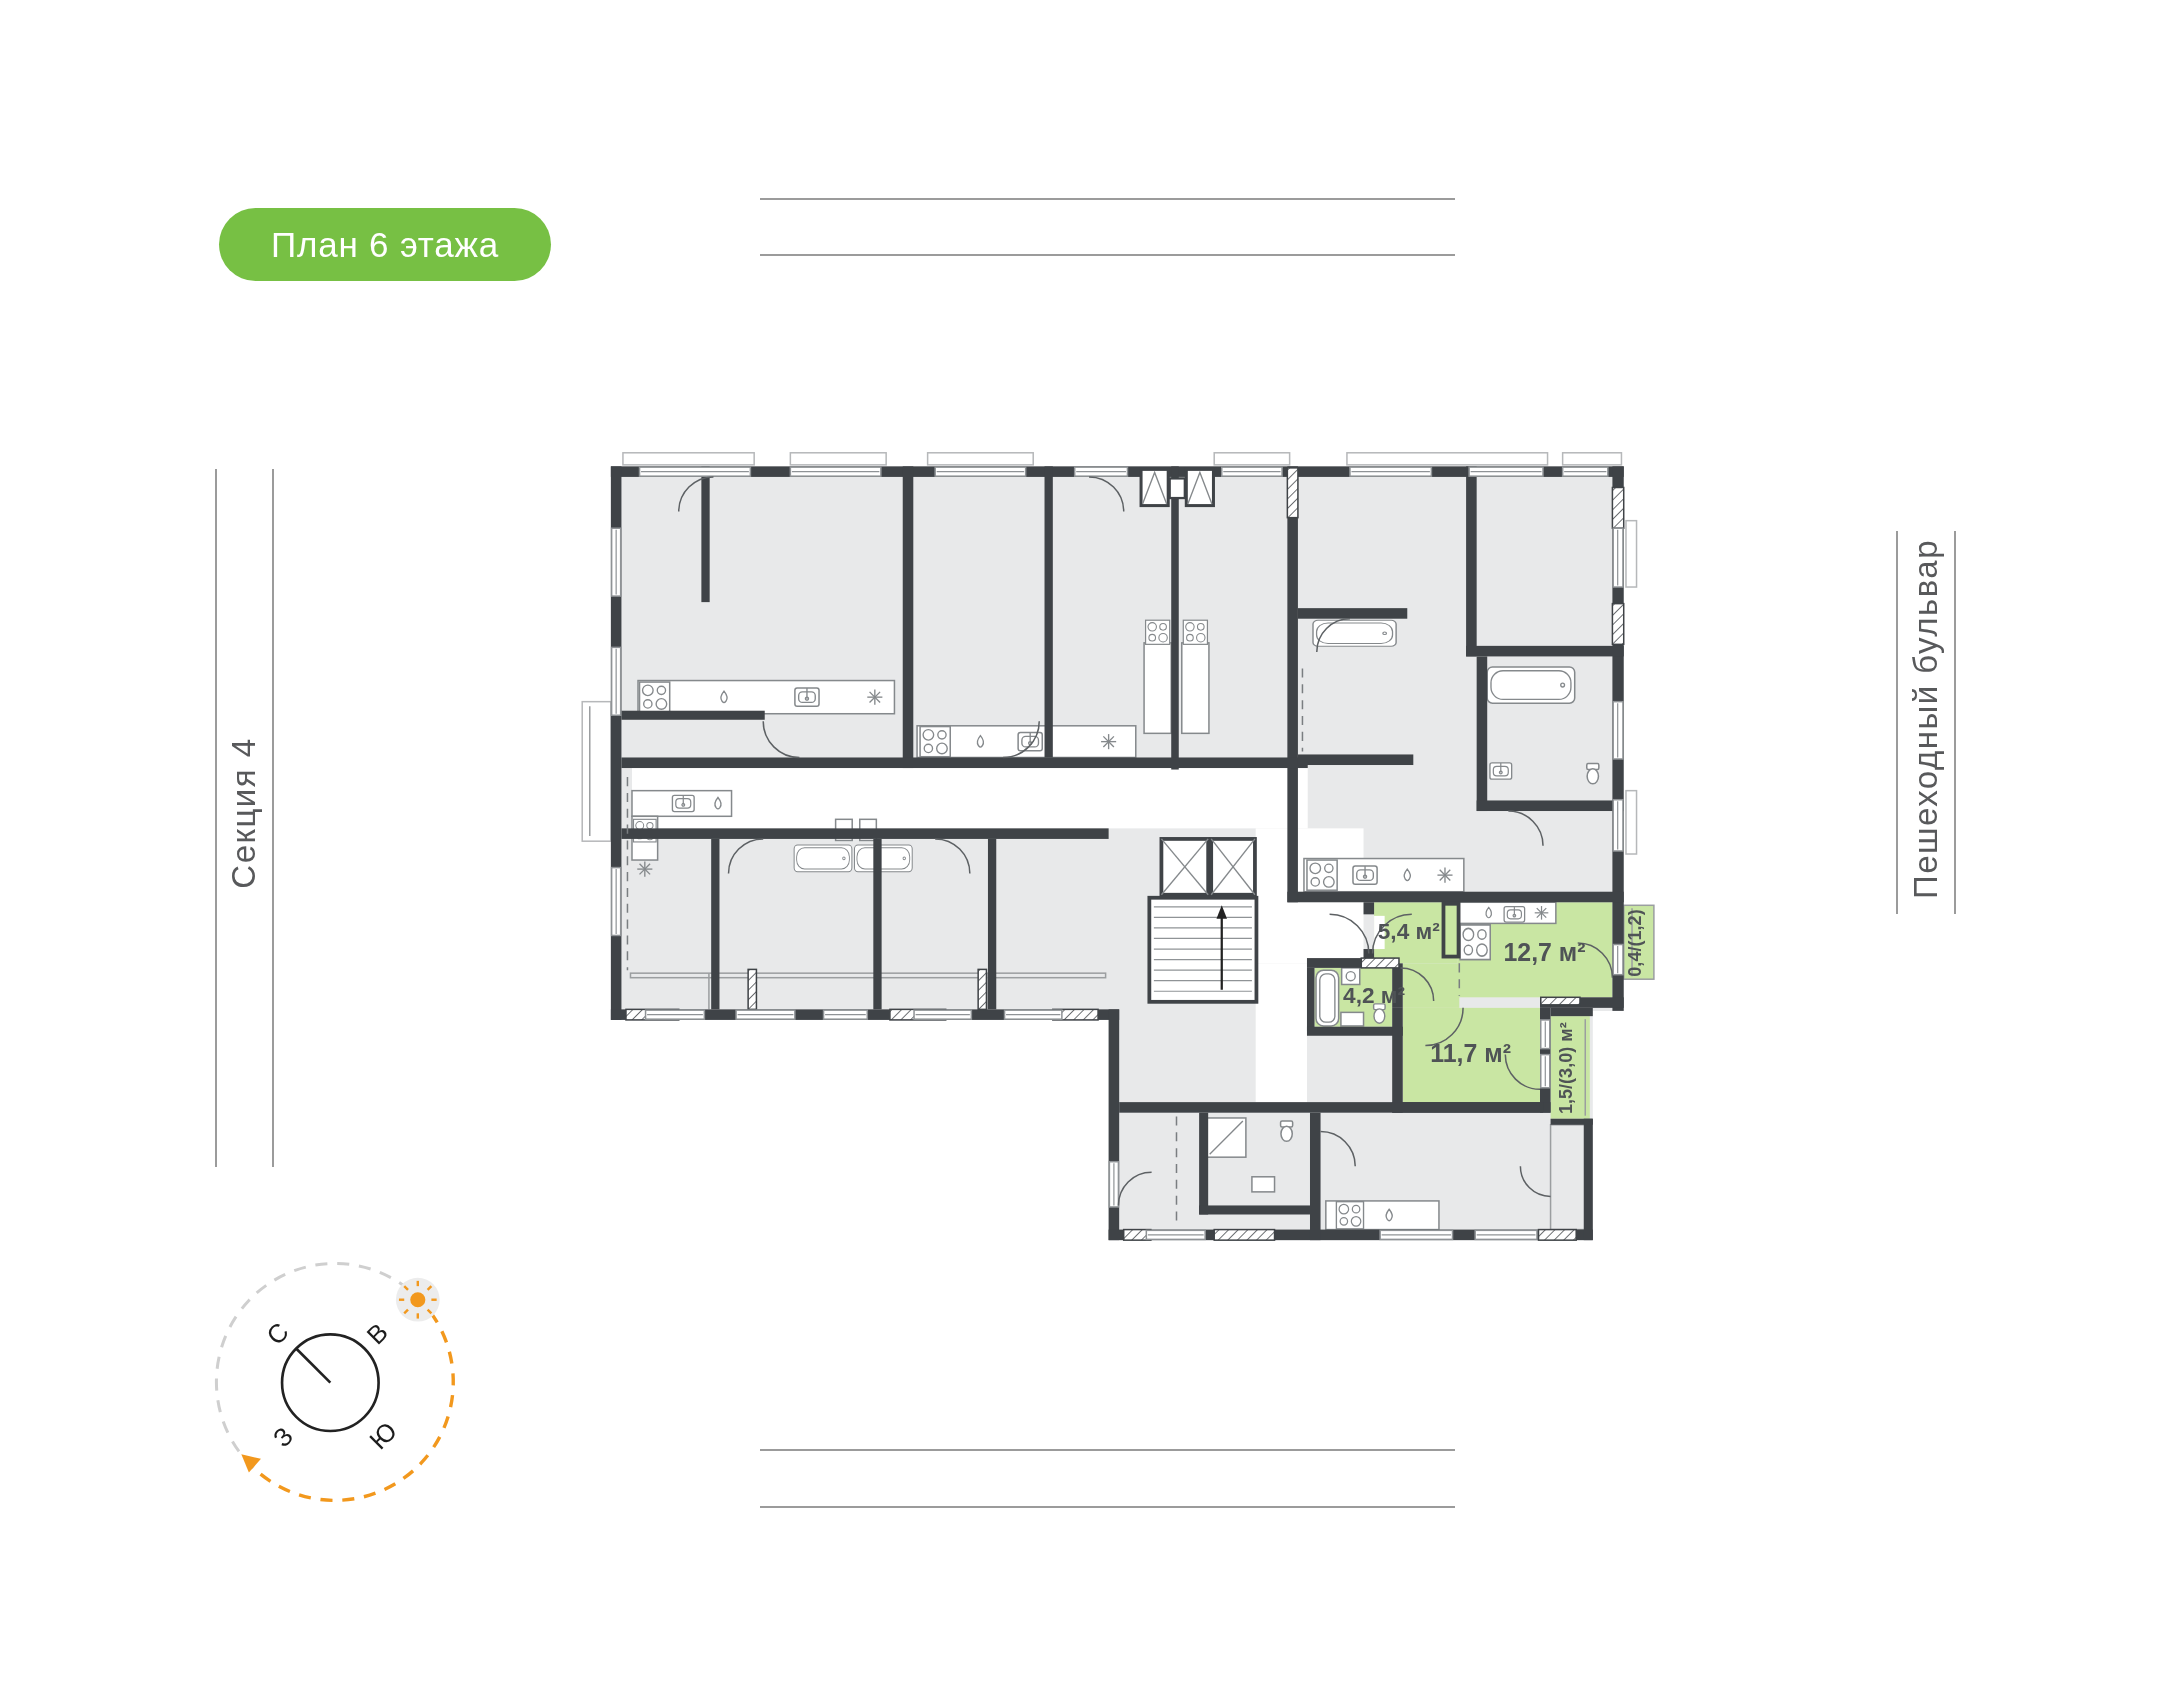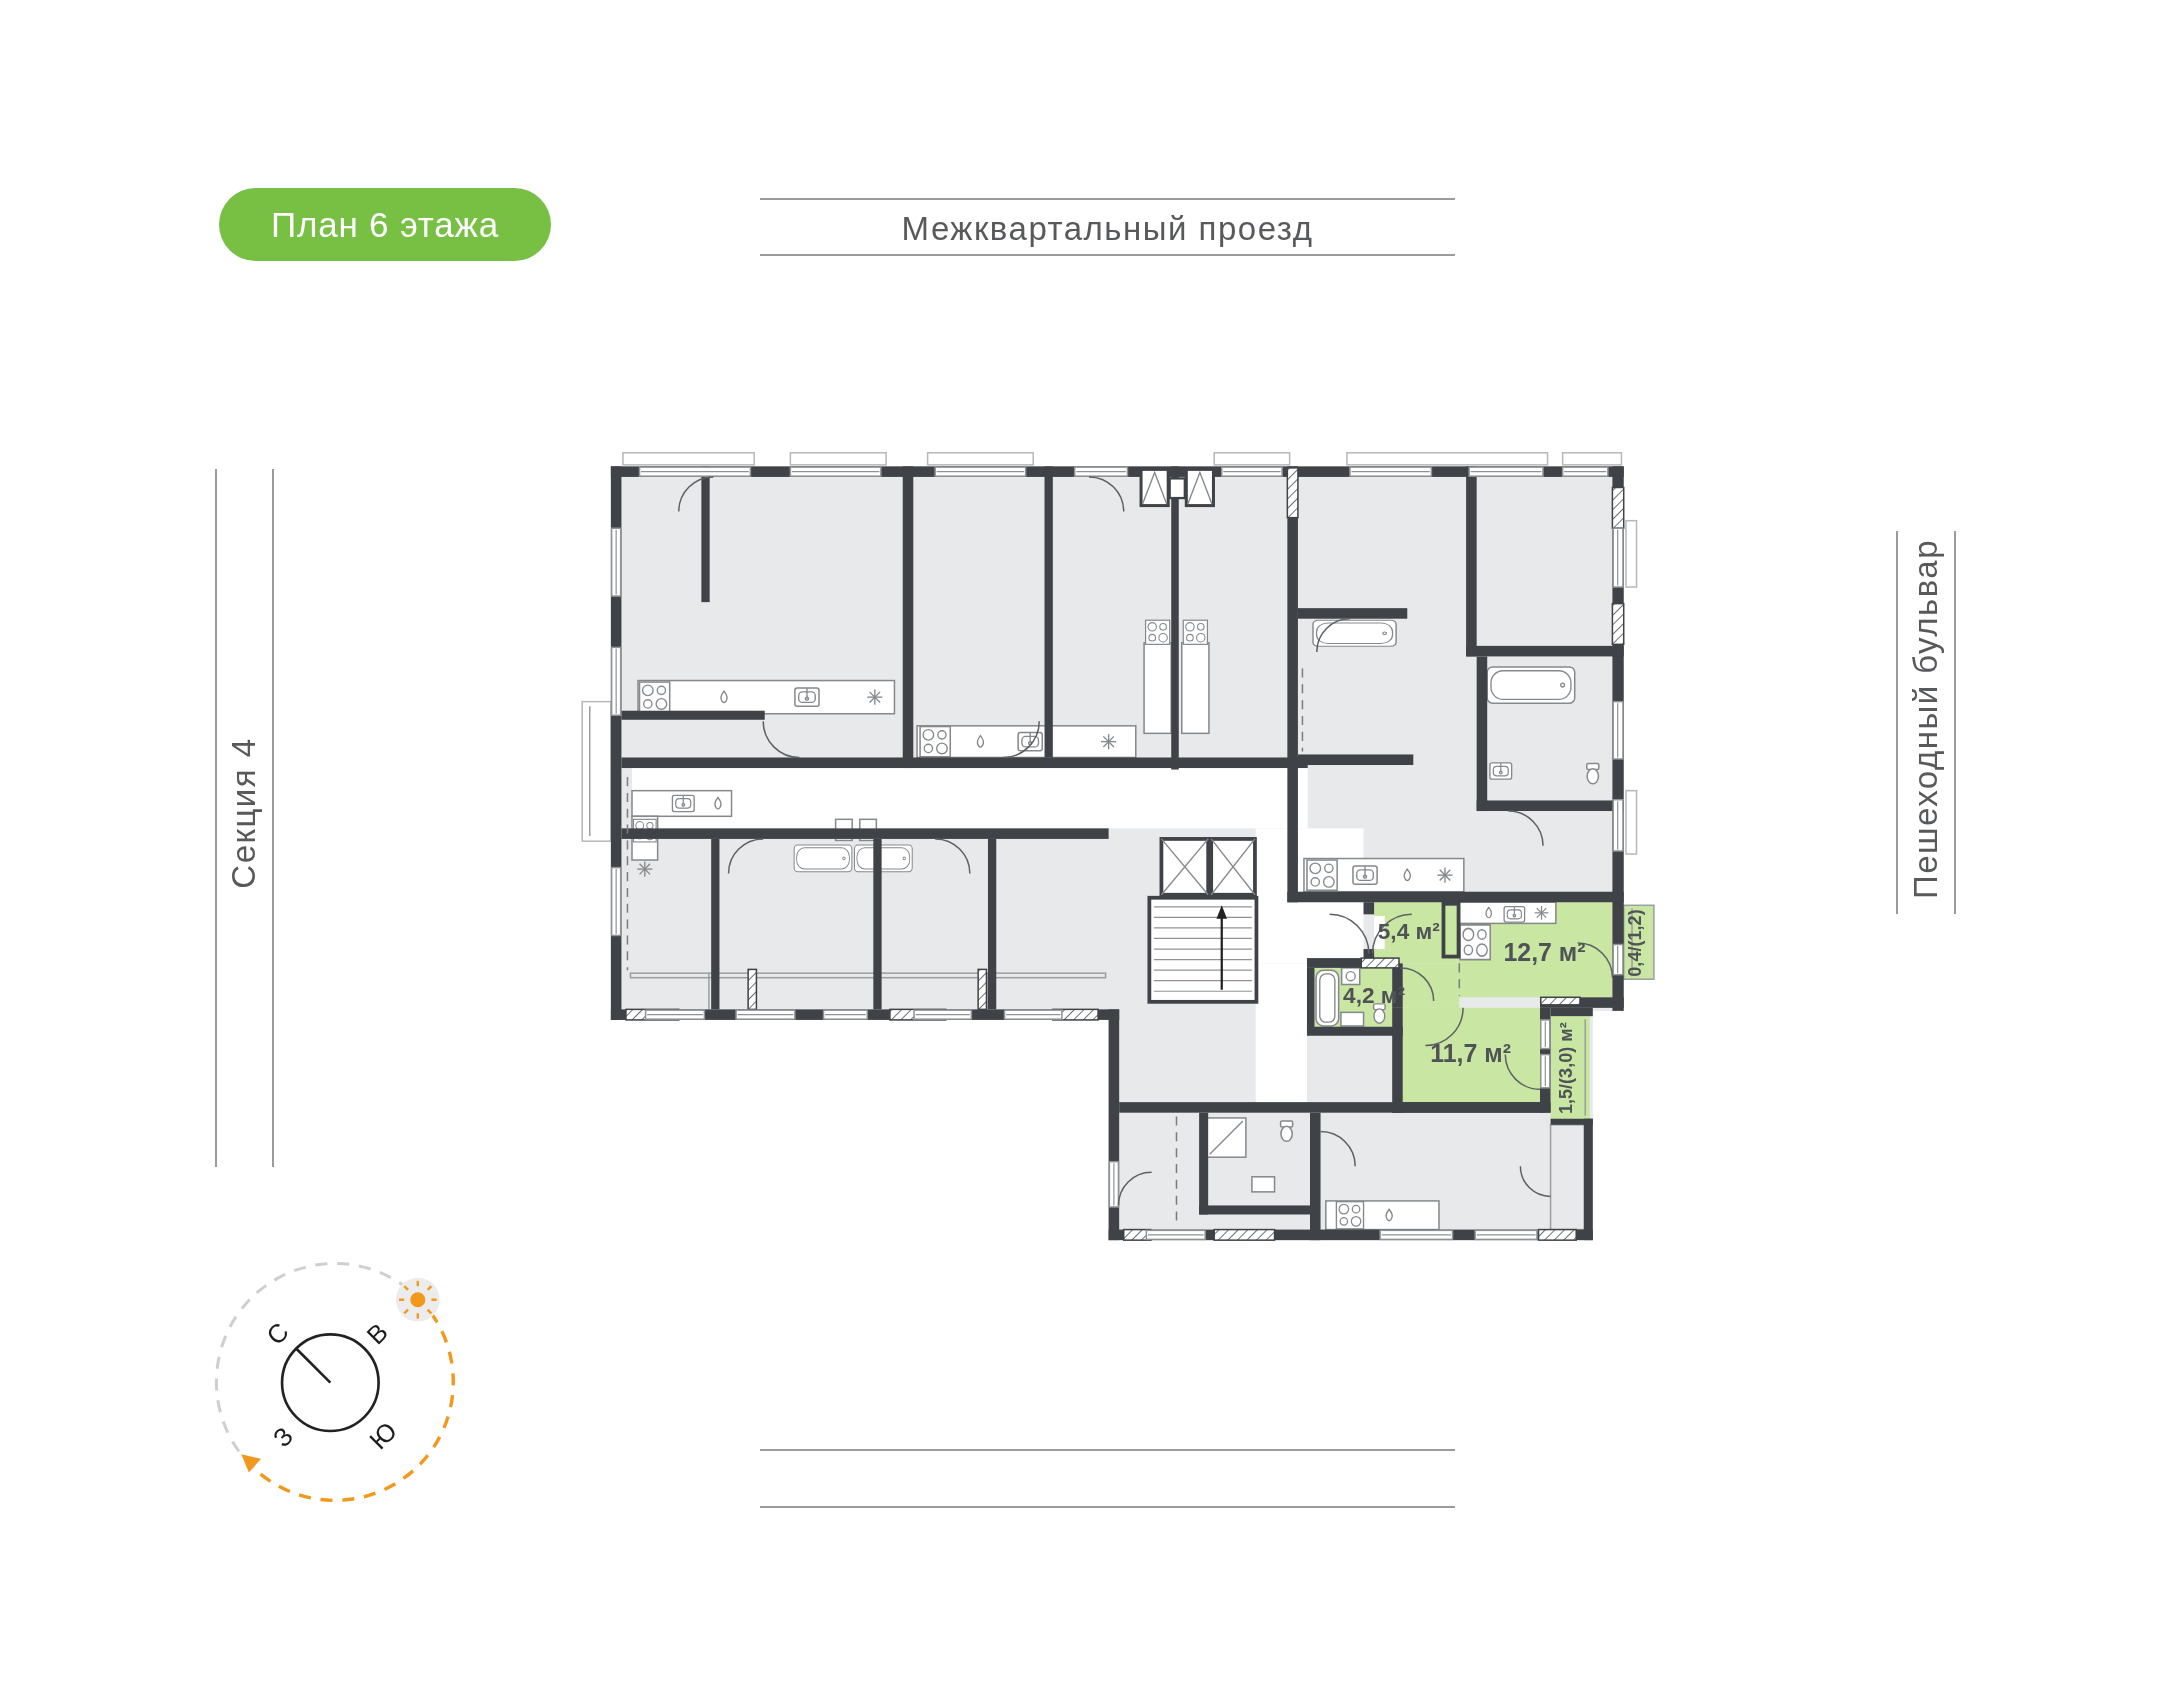--- a/index.html
+++ b/index.html
@@ -5,21 +5,21 @@
   html,body{margin:0;padding:0;background:#ffffff;}
   .canvas{position:relative;width:2172px;height:1705px;background:#fff;overflow:hidden;
           font-family:"Liberation Sans","DejaVu Sans",sans-serif;}
   
   .hline{position:absolute;height:2.3px;background:#9b9b9b;}
   .vline{position:absolute;width:2.3px;background:#9b9b9b;}
   .street{position:absolute;color:#58595b;font-size:33px;font-weight:500;letter-spacing:1.5px;
           text-align:center;white-space:nowrap;}
   .street.vert{transform:rotate(-90deg);transform-origin:center center;}
   
-  .badge{position:absolute;left:219px;top:188px;width:332px;height:73px;border-radius:37px;
+  .badge{position:absolute;left:219px;top:208px;width:332px;height:73px;border-radius:37px;
          display:flex;align-items:center;justify-content:center;color:#fff;font-size:35px;
          font-weight:500;letter-spacing:0.8px;}
   svg{position:absolute;left:0;top:0;}
   
   .w{fill:#3f4347;}
   .hatch{fill:url(#hp);stroke:#3f4347;stroke-width:2;}
   .win{fill:#ffffff;stroke:#8f9396;stroke-width:2;}
   .winl{stroke:#8f9396;stroke-width:1.6;}
   .slab{fill:#ffffff;stroke:#b6b8ba;stroke-width:2;}
   .rail{fill:none;stroke:#9b9ea0;stroke-width:2;}
@@ -33,21 +33,20 @@
 </head>
 <body>
 
 <div class="canvas">
 
   <div class="badge" style="background:#77c044">
     <span>План 6 этажа</span>
   </div>
 
   <div class="hline" style="left:760px;top:198px;width:695px;"></div>
-  <div class="street" style="left:760px;top:210px;width:695px;">Межквартальный проезд</div>
   <div class="hline" style="left:760px;top:254px;width:695px;"></div>
 
   <div class="hline" style="left:760px;top:1449px;width:695px;"></div>
   <div class="hline" style="left:760px;top:1506px;width:695px;"></div>
 
   <div class="vline" style="left:215px;top:469px;height:698px;"></div>
   <div class="street vert" style="left:16.6px;top:794px;width:453px;">Секция 4</div>
   <div class="vline" style="left:272px;top:469px;height:698px;"></div>
 
   <div class="vline" style="left:1896px;top:531px;height:383px;"></div>

